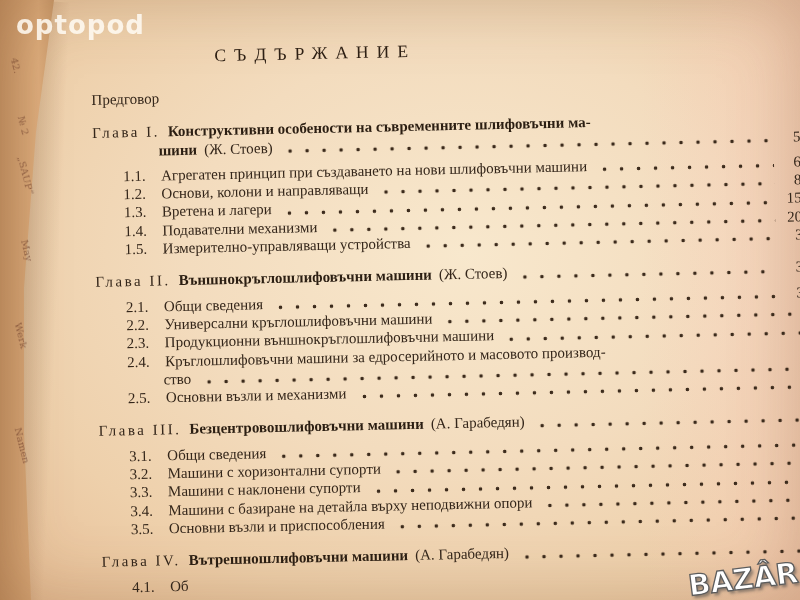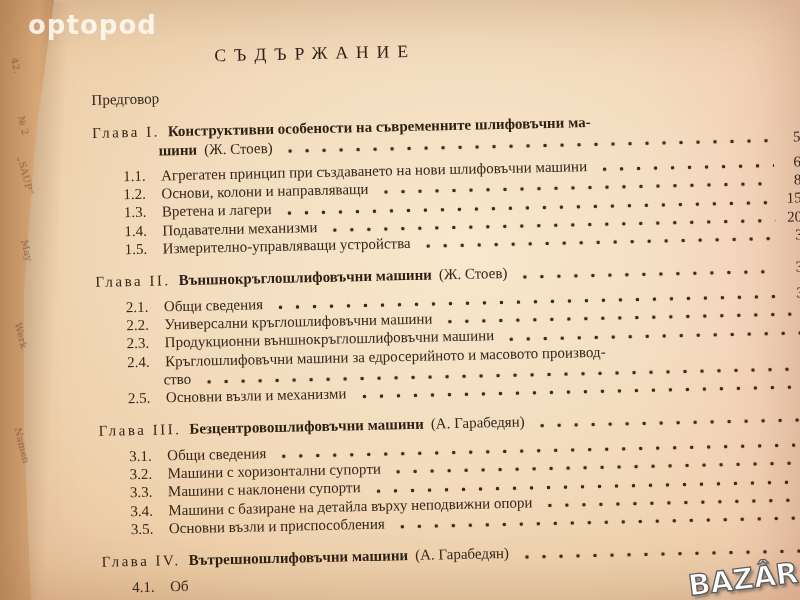--- a/index.html
+++ b/index.html
@@ -60,21 +60,21 @@
   .tail{margin-left:7px;white-space:nowrap;font-weight:normal;}
   .dots{
     flex:1 1 auto;min-width:18px;height:5px;align-self:flex-end;
     margin:0 0 3px 9px;
     background-image:radial-gradient(circle,#3c2b1c 1.6px,rgba(60,43,28,0) 2.1px);
     background-size:17px 5px;background-repeat:repeat-x;background-position:0 100%;
   }
   .pageno{flex:none;width:22px;text-align:right;padding-right:2px;margin-left:5px;}
   
   .wm-optopod{
-    position:absolute;left:28px;top:10px;
+    position:absolute;left:16px;top:10px;
     font-family:"DejaVu Sans","Liberation Sans",sans-serif;
     font-weight:bold;font-size:26px;letter-spacing:1px;
     color:rgba(255,251,245,.85);
   }
   .wm-bazar{
     position:absolute;right:2px;bottom:4px;
     font-family:"DejaVu Sans","Liberation Sans",sans-serif;
     font-weight:bold;font-size:29px;letter-spacing:0;
     color:#fff;-webkit-text-stroke:1.3px #5c5c5c;
     transform:rotate(-7deg);

